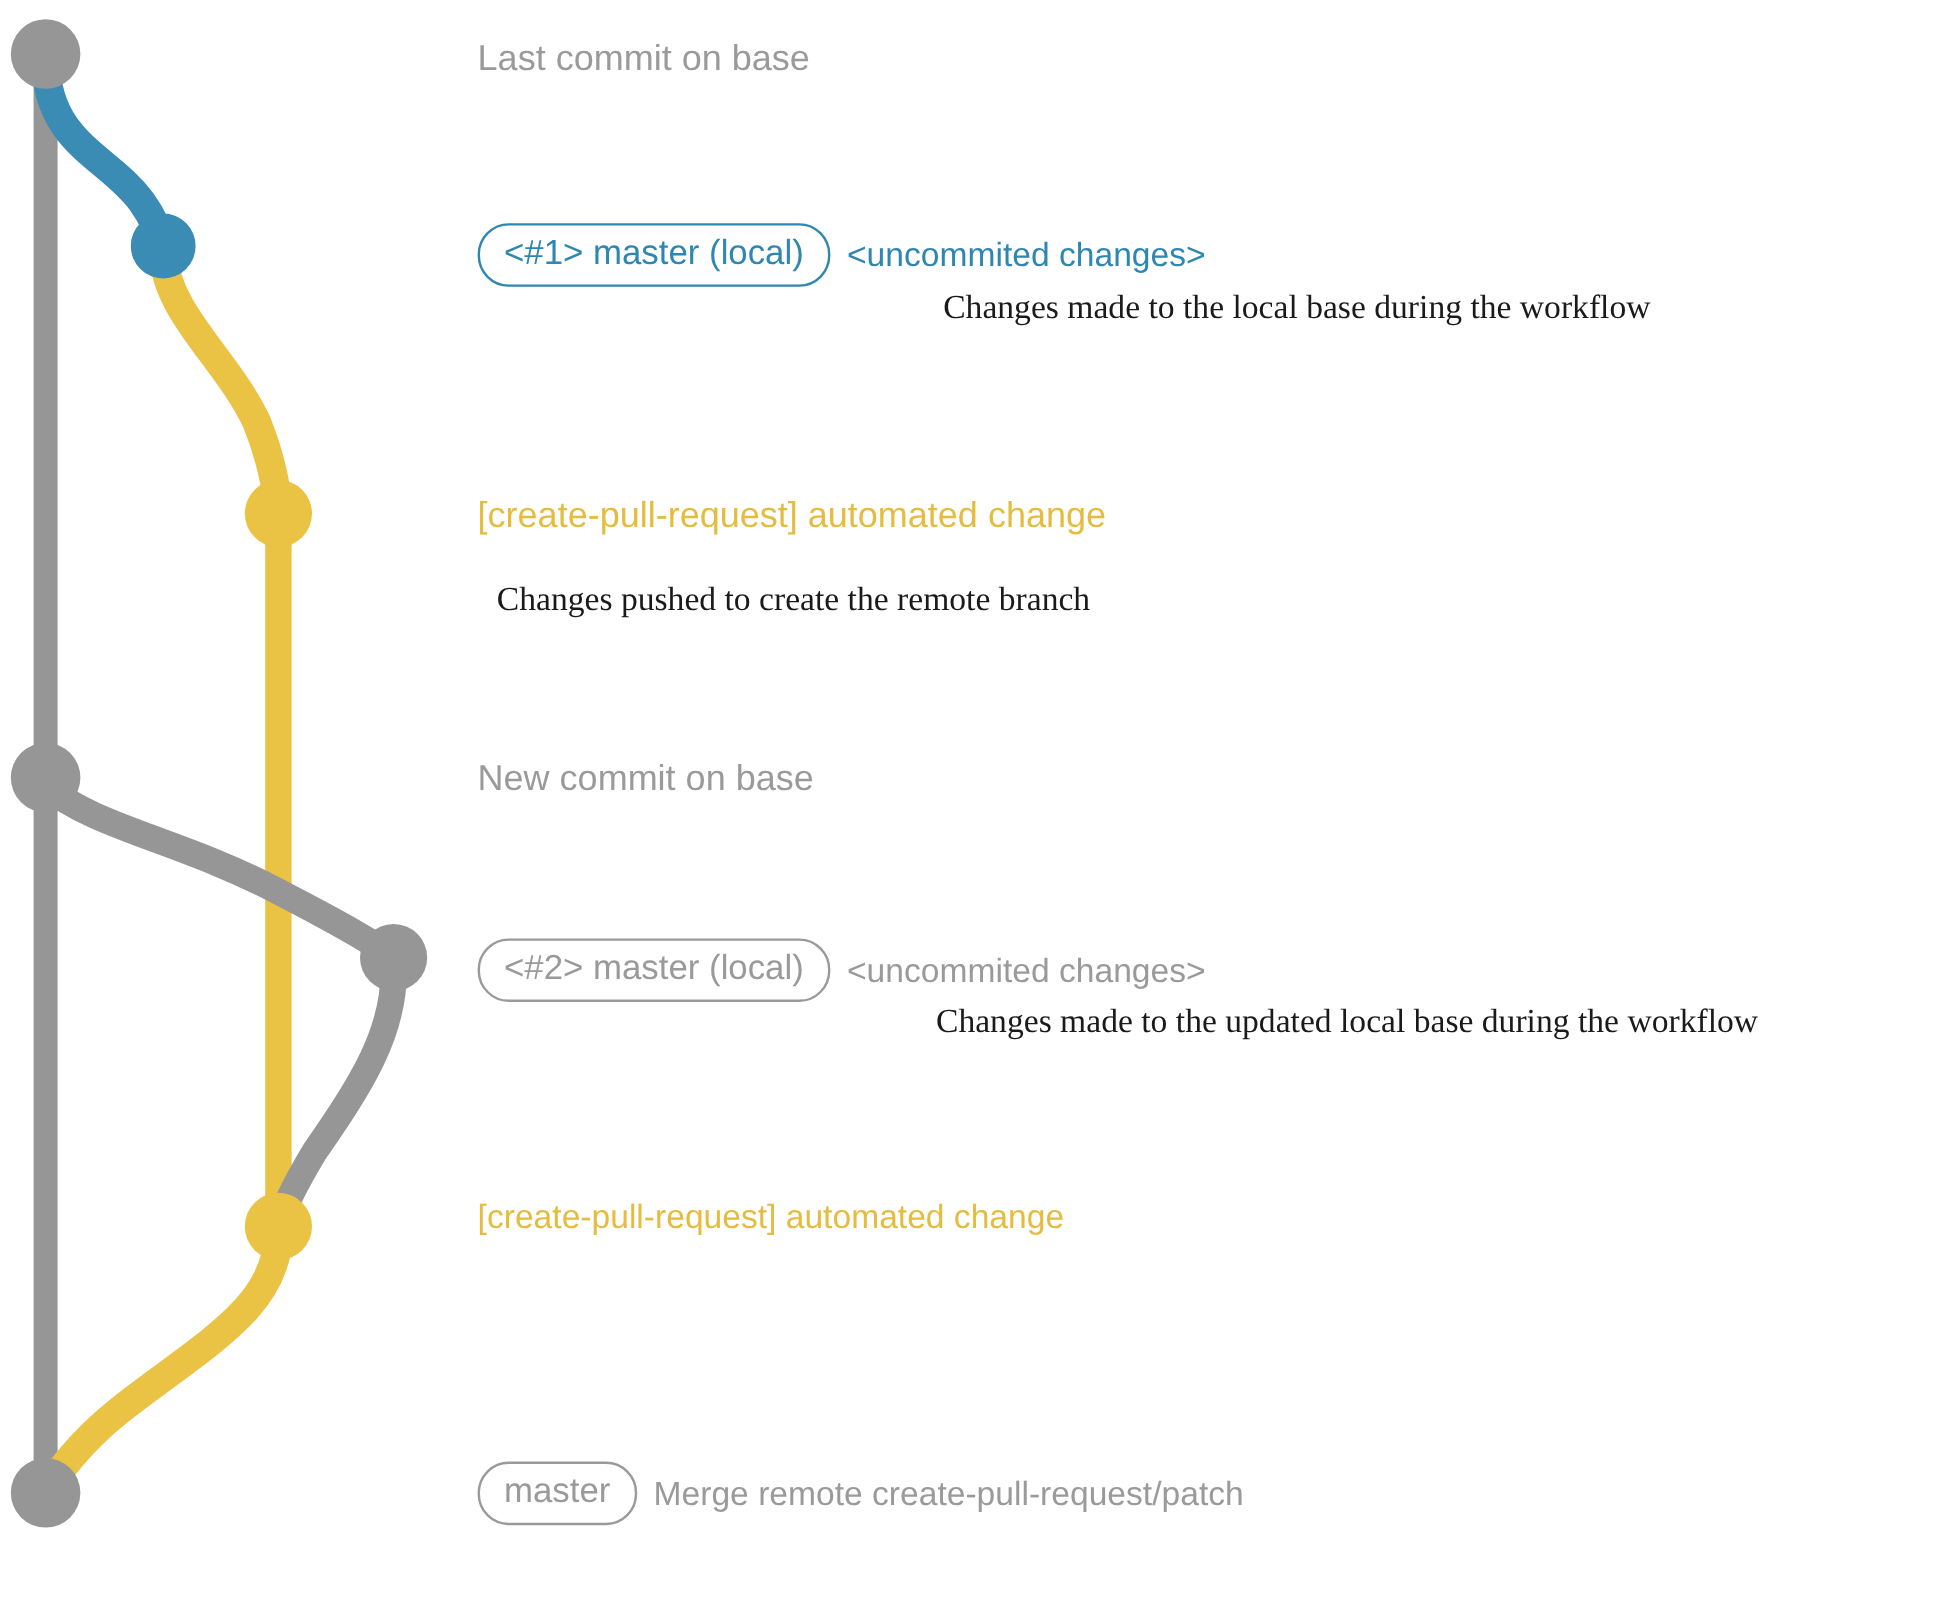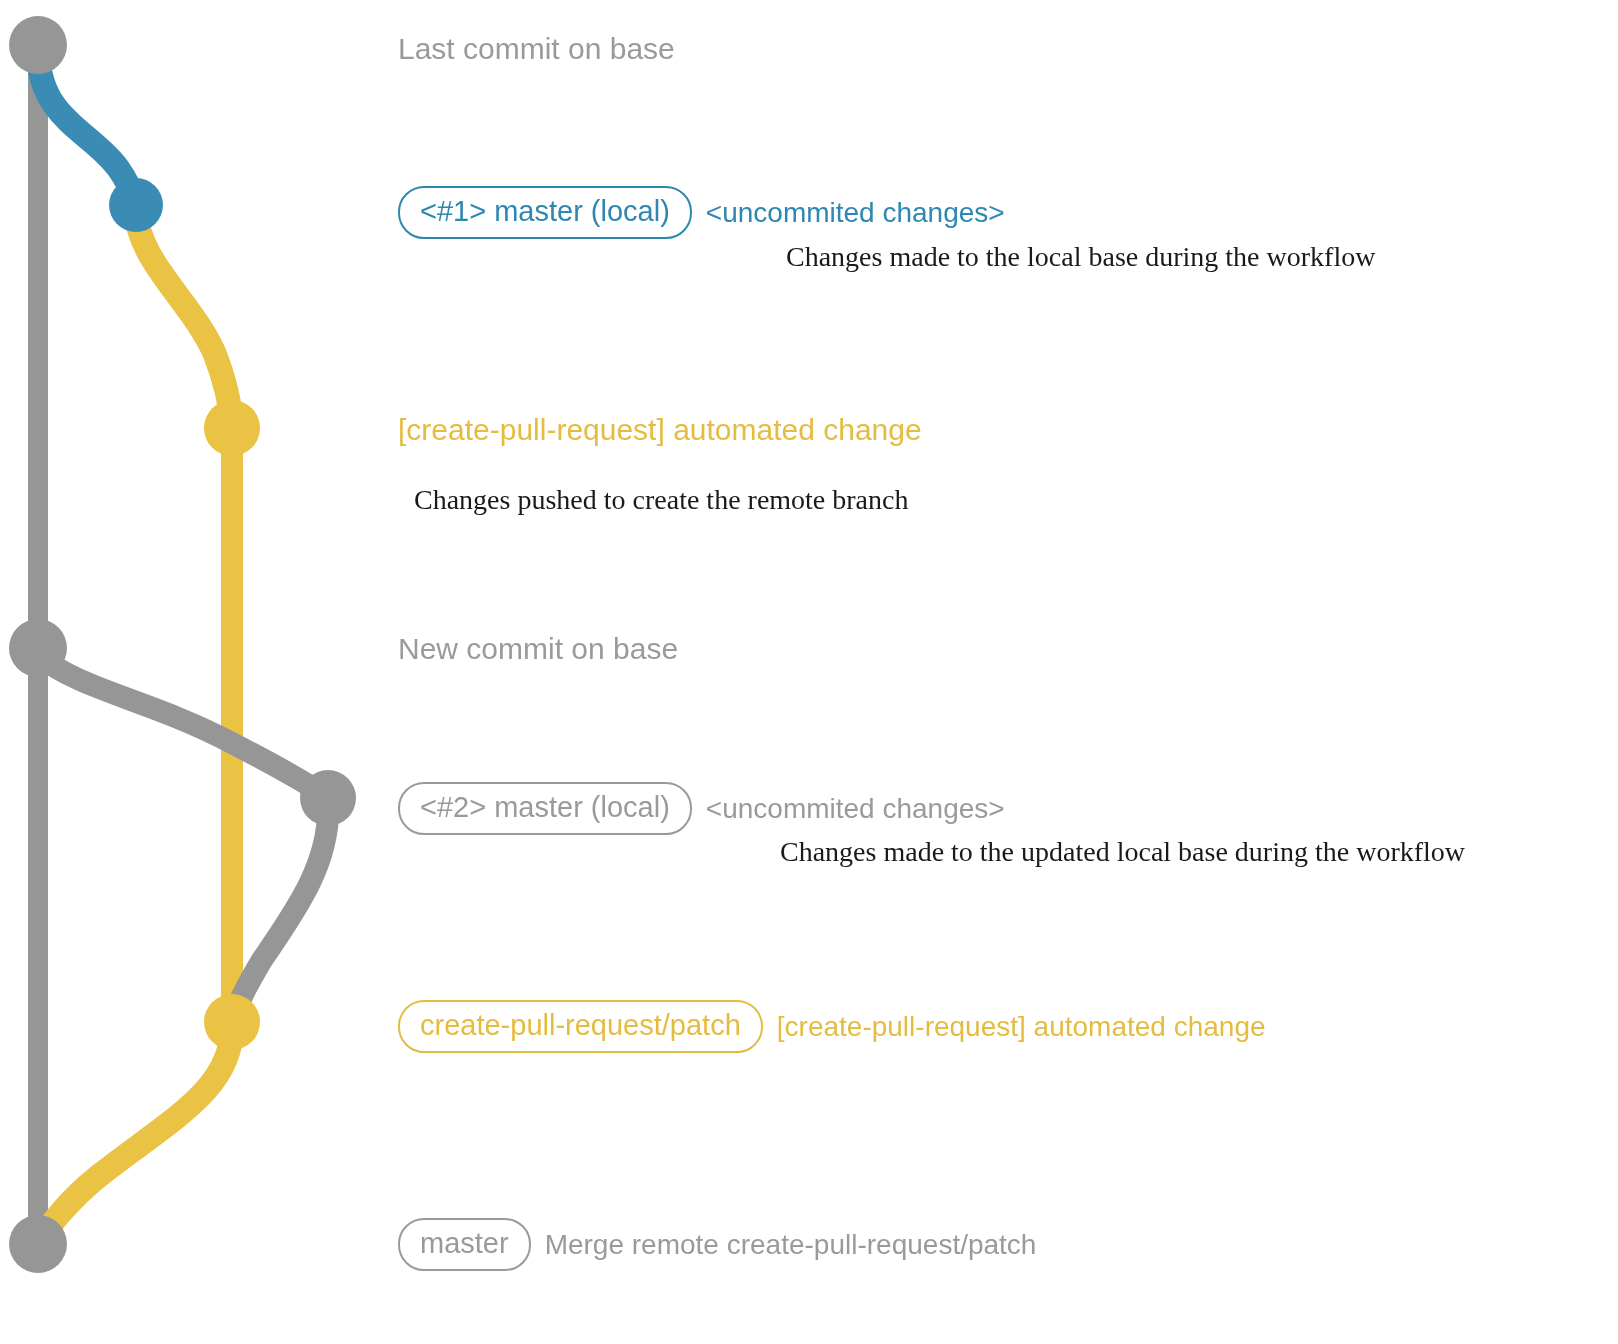--- a/index.html
+++ b/index.html
@@ -140,21 +140,20 @@
   <div class="row" style="left:398px; top:782px;">
     <div class="chipline">
       <span class="chip gray">&lt;#2&gt; master (local)</span>
       <span class="subject gray">&lt;uncommited changes&gt;</span>
     </div>
   </div>
   <div class="desc" style="left:744px; top:838px;margin-left:36px;">Changes made to the updated local base during the workflow</div>
 
   <div class="row" style="left:398px; top:1000px;">
     <div class="chipline">
-      <span class="chip yellow">create-pull-request/patch</span>
       <span class="subject yellow">[create-pull-request] automated change</span>
     </div>
   </div>
 
   <div class="row" style="left:398px; top:1218px;">
     <div class="chipline">
       <span class="chip gray">master</span>
       <span class="subject gray">Merge remote create-pull-request/patch</span>
     </div>
   </div>

